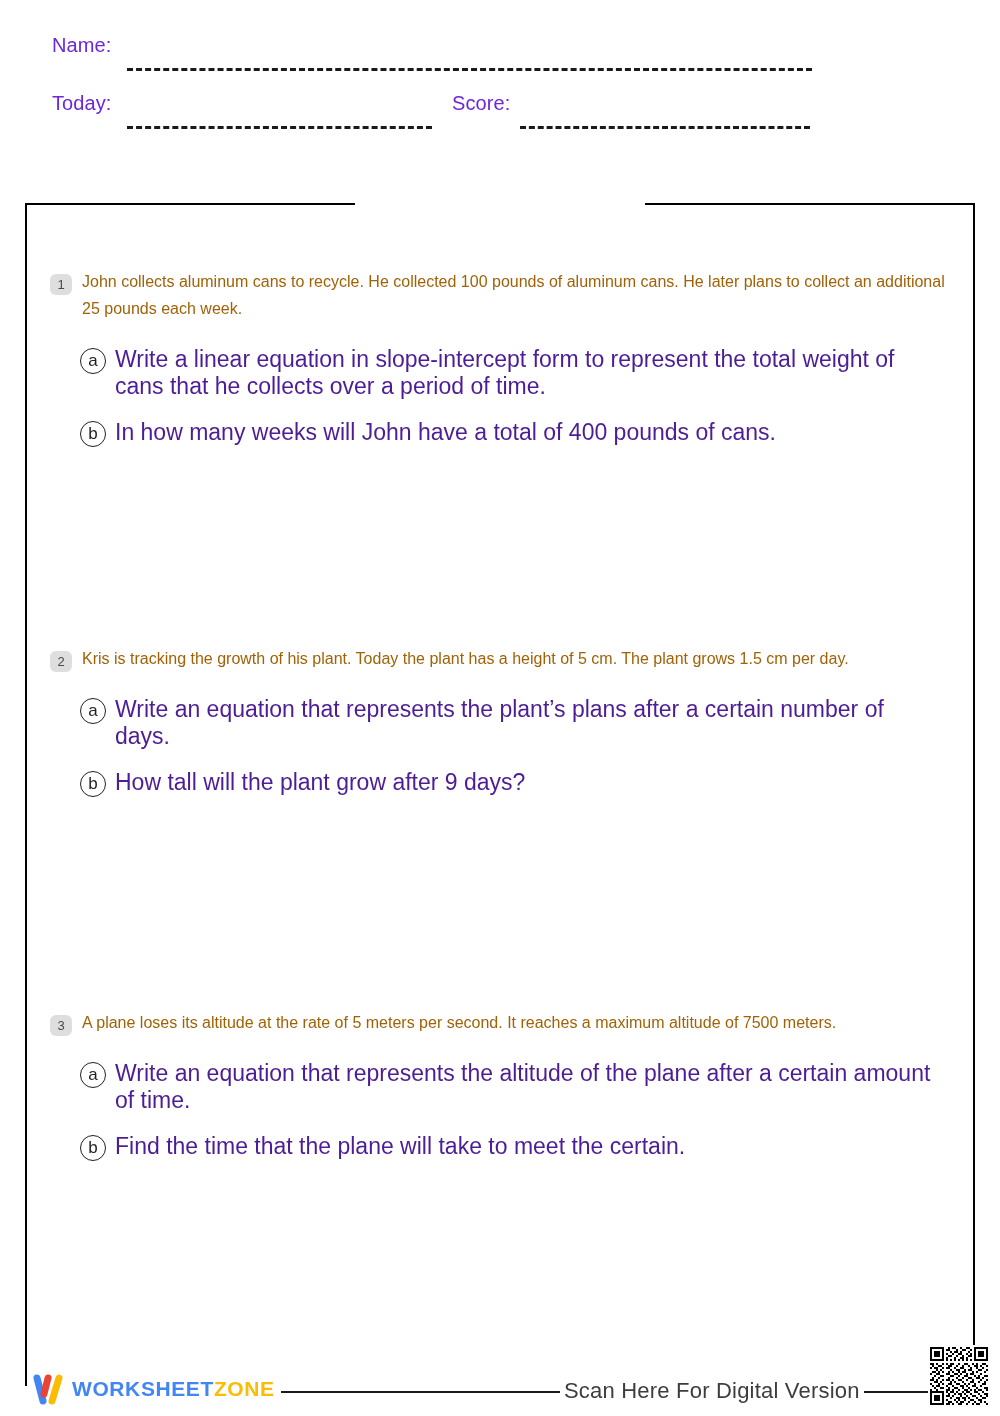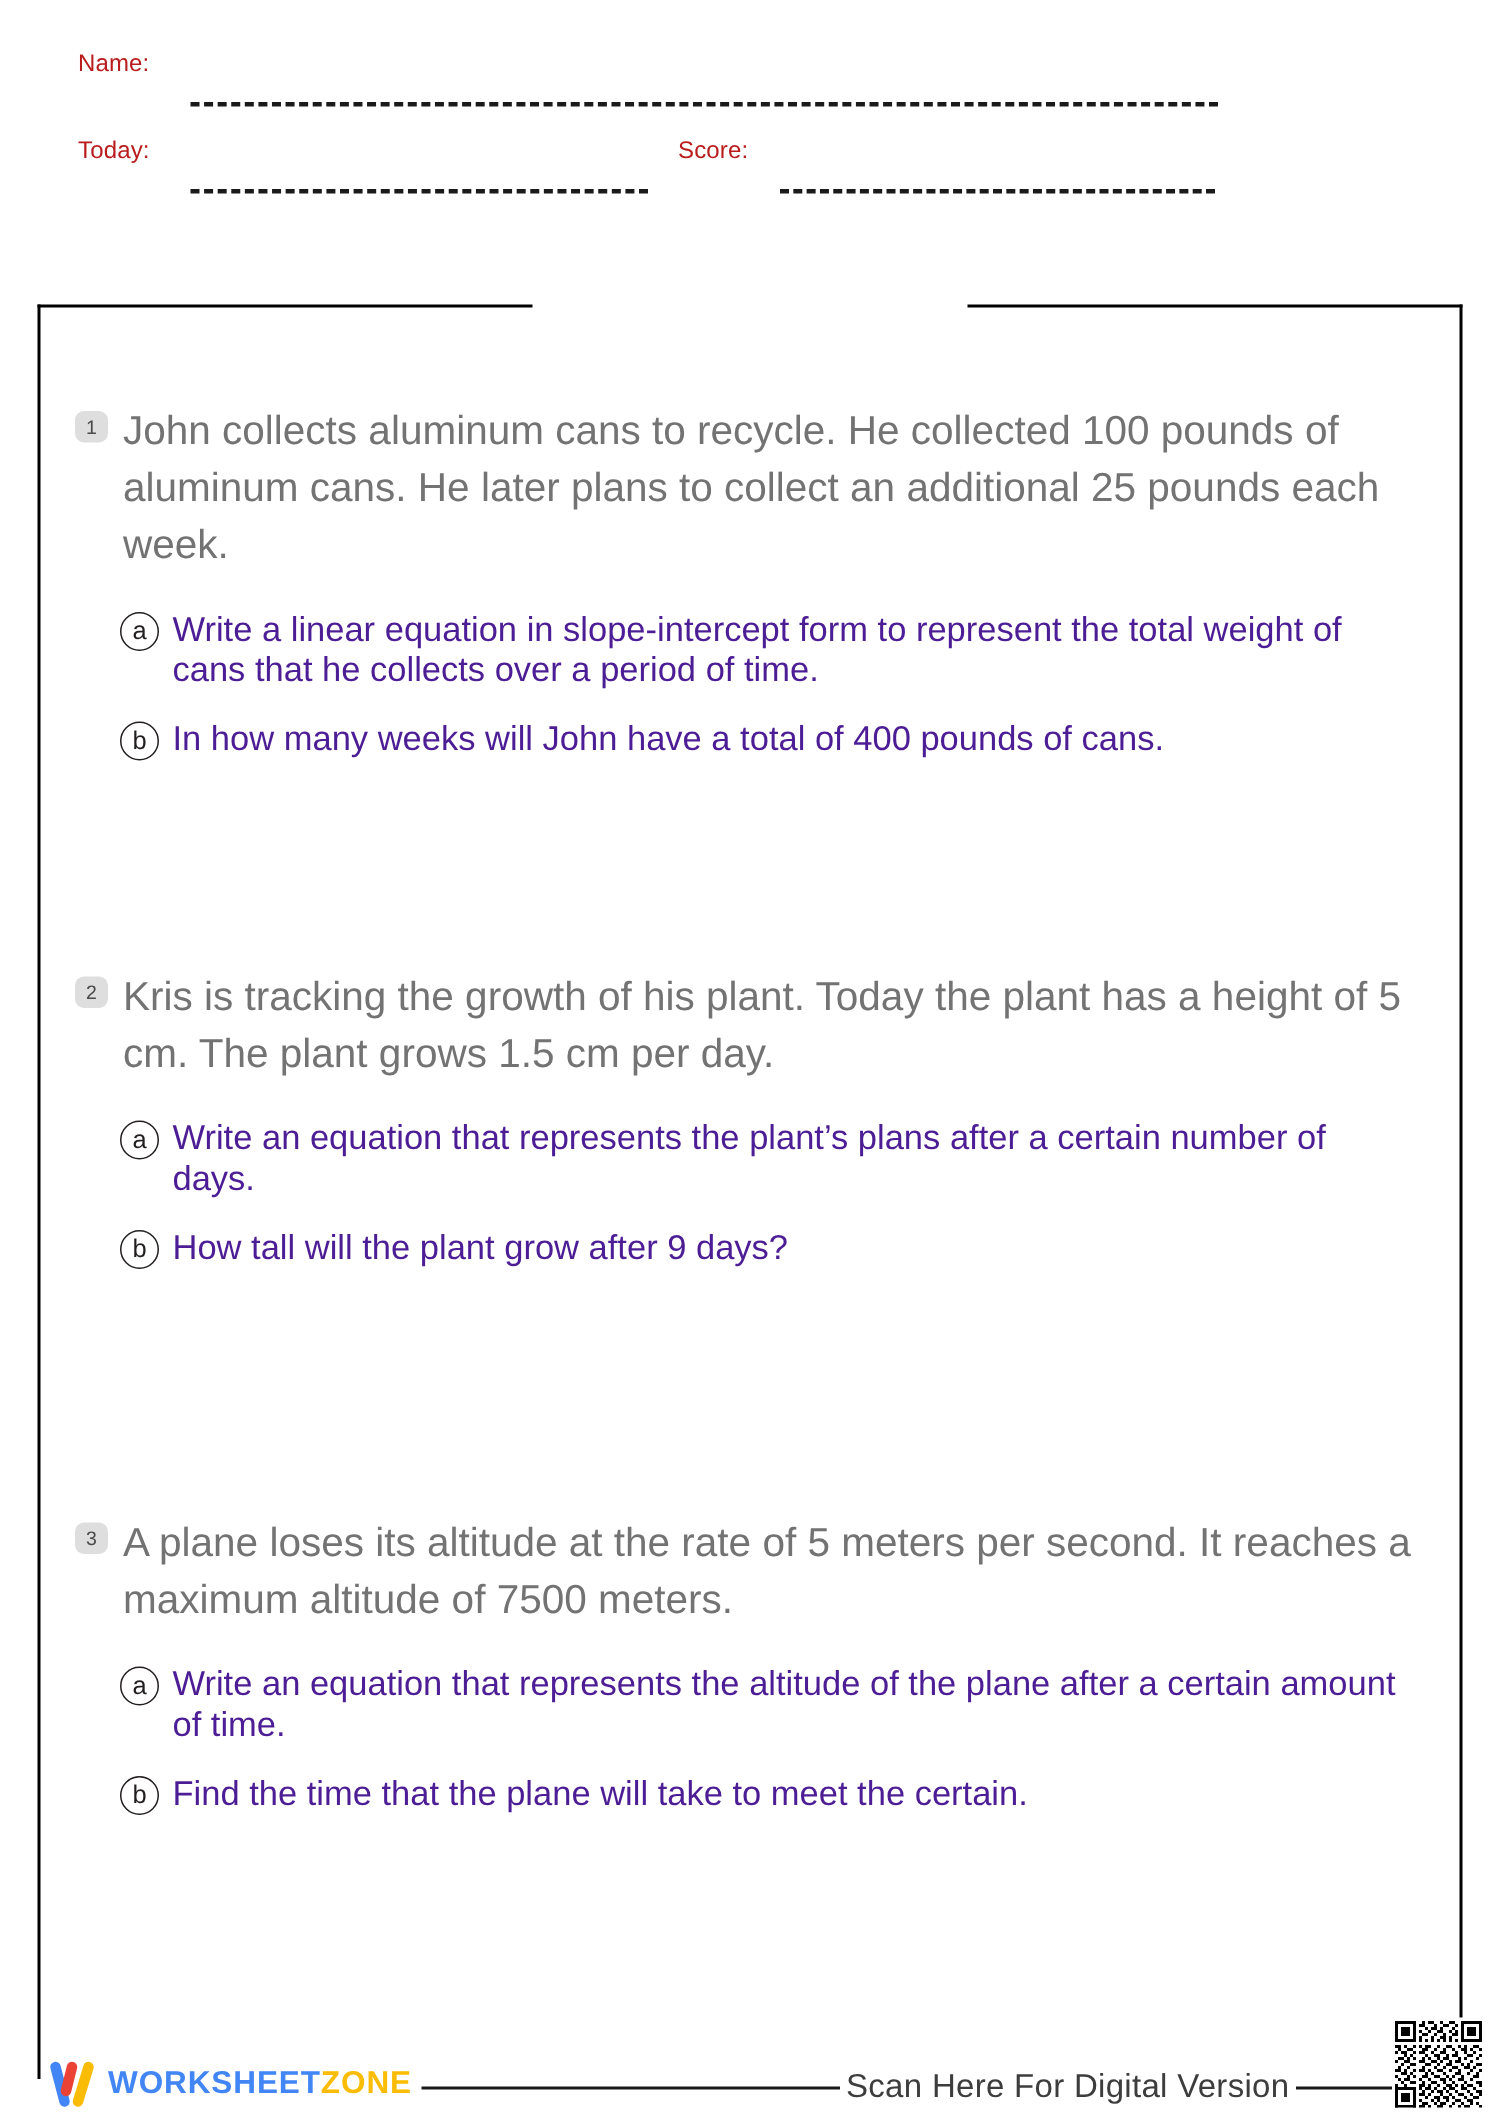--- a/index.html
+++ b/index.html
@@ -15,22 +15,22 @@
     position: relative;
     width: 1000px;
     height: 1416px;
     background: #ffffff;
     overflow: hidden;
   }
 
   
   .hdr-label {
     position: absolute;
-    font-size: 16px;
-    color: #b91c1c;
+    font-size: 20px;
+    color: #6d28d9;
     letter-spacing: .1px;
     white-space: nowrap;
   }
   .hdr-rule {
     position: absolute;
     height: 0;
     border-top: 3px dashed #1a1a1a;
   }
   #name-label  { left: 52px;  top: 34px; }
   #name-rule   { left: 127px; top: 68px;  width: 685px; }
@@ -101,23 +101,23 @@
     margin-right: 10px;
     background: #dedede;
     border-radius: 6px;
     color: #4a4a4a;
     font-size: 13px;
     line-height: 21px;
     text-align: center;
   }
   .q-text {
     flex: 1 1 auto;
-    font-size: 27px;
-    line-height: 38px;
-    color: #737373;
+    font-size: 16px;
+    line-height: 27px;
+    color: #a16207;
   }
   .subs {
     margin-top: 24px;
     margin-left: 30px;
   }
   .sub {
     display: flex;
     align-items: flex-start;
     margin-bottom: 19px;
   }

